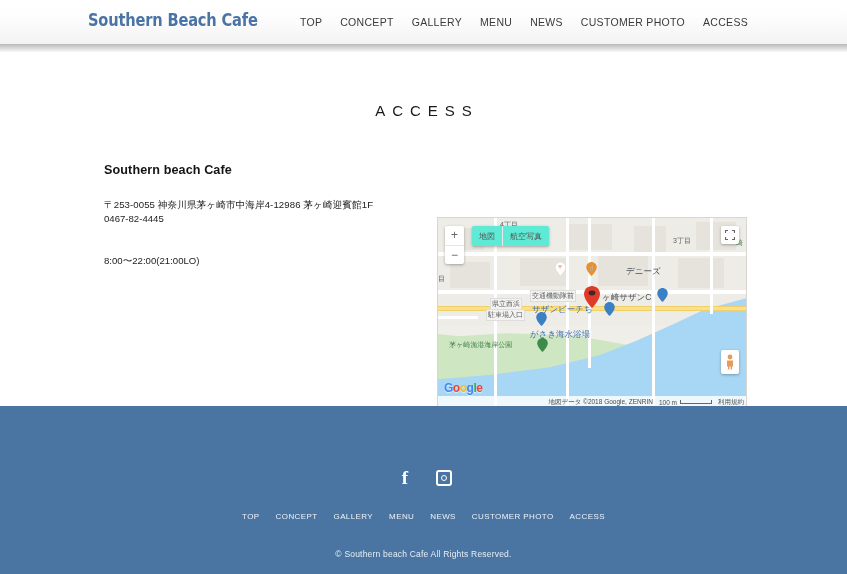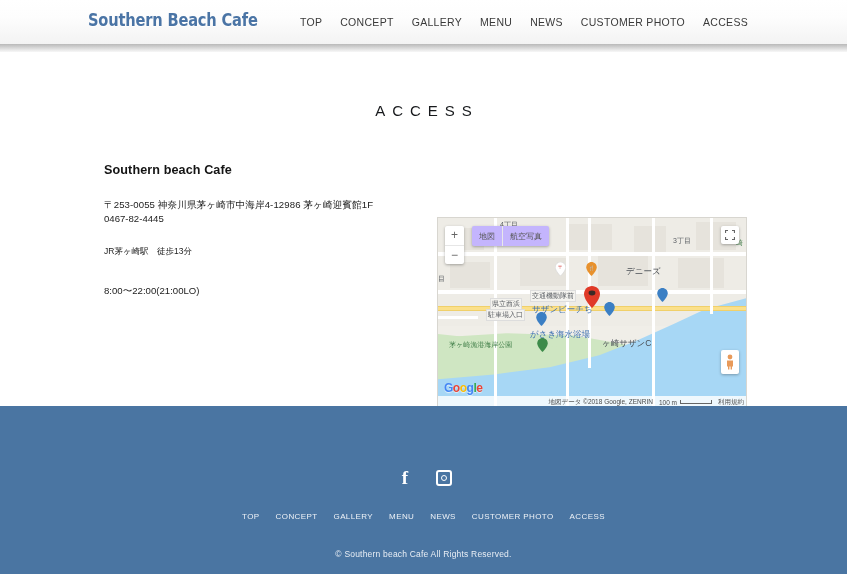--- a/index.html
+++ b/index.html
@@ -107,21 +107,21 @@
     background:#fff; border-radius:2px; box-shadow:0 1px 3px rgba(0,0,0,.3);
     display:flex; flex-direction:column;
   }
   .map-ctrl-zoom div {
     flex:1; display:flex; align-items:center; justify-content:center;
     font-size:12px; color:#666; line-height:1;
   }
   .map-ctrl-zoom div:first-child { border-bottom:1px solid #e6e6e6; }
   .map-types {
     position:absolute; left:34px; top:8px; height:20px; display:flex;
-    background:#c4b5fd; border-radius:2px; box-shadow:0 1px 3px rgba(0,0,0,.3);
+    background:#5eead4; border-radius:2px; box-shadow:0 1px 3px rgba(0,0,0,.3);
     overflow:hidden;
   }
   .map-types span {
     display:flex; align-items:center; padding:0 7px; font-size:8px; color:#565656;
   }
   .map-types span + span { border-left:1px solid #e8e8e8; }
   .map-fullscreen {
     position:absolute; right:7px; top:8px; width:18px; height:18px;
     background:#fff; border-radius:2px; box-shadow:0 1px 3px rgba(0,0,0,.3);
     display:flex; align-items:center; justify-content:center;
@@ -213,21 +213,20 @@
 
   <div class="main">
 
     <h1 class="page-title">ACCESS</h1>
 
     <div class="info">
       <div class="shop-name-en">Southern beach Cafe</div>
       <div class="addr">〒253-0055 神奈川県茅ヶ崎市中海岸4-12986 茅ヶ崎迎賓館1F</div>
       <div class="tel">0467-82-4445</div>
       <div class="transit">
-        <div>JR茅ヶ崎駅　徒歩13分</div>
       </div>
       <div class="hours">8:00〜22:00(21:00LO)</div>
     </div>
 
     <div class="map">
       <div class="map-canvas">
 
         <div class="land-grey"></div>
         <div class="greenland"></div>
         <div class="green2"></div>
@@ -279,21 +278,21 @@
         </svg>
 
         <div class="maplabel" style="left:62px;  top:2px;">4丁目</div>
         <div class="maplabel" style="left:235px; top:18px;">3丁目</div>
         <div class="maplabel green" style="left:298px; top:20px;">崎</div>
         <div class="maplabel" style="left:0px;   top:56px;">目</div>
         <div class="maplabel big" style="left:188px; top:48px;">デニーズ</div>
         <div class="maplabel" style="left:92px;  top:72px; background:#f4f3ef; border:1px solid #ddd; padding:0 1px;">交通機動隊前</div>
         <div class="maplabel" style="left:52px;  top:80px; background:#f4f3ef; border:1px solid #ddd; padding:0 1px;">県立西浜</div>
         <div class="maplabel" style="left:48px;  top:91px; background:#f4f3ef; border:1px solid #ddd; padding:0 1px;">駐車場入口</div>
-        <div class="maplabel big" style="left:164px; top:74px;margin-top:46px;">ヶ崎サザンC</div>
+        <div class="maplabel big" style="left:164px; top:74px;">ヶ崎サザンC</div>
         <div class="maplabel big blue" style="left:94px; top:86px;">サザンビーチち</div>
         <div class="maplabel big blue" style="left:92px; top:96px;margin-top:15px;">がさき海水浴場</div>
         <div class="maplabel green" style="left:11px; top:122px;">茅ヶ崎漁港海岸公園</div>
 
         <div class="map-ctrl-zoom">
           <div>+</div>
           <div>−</div>
         </div>
         <div class="map-types">
           <span>地図</span>

